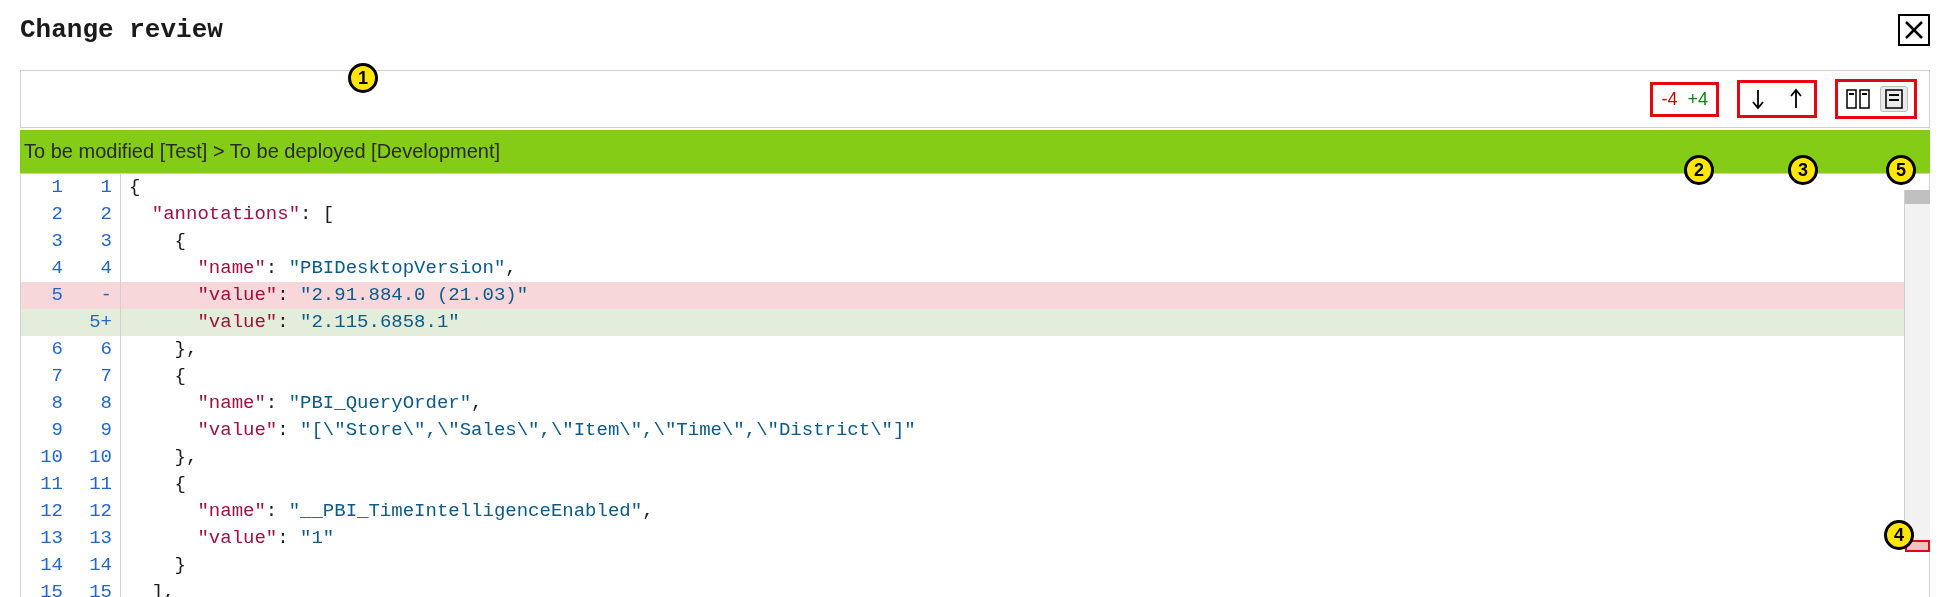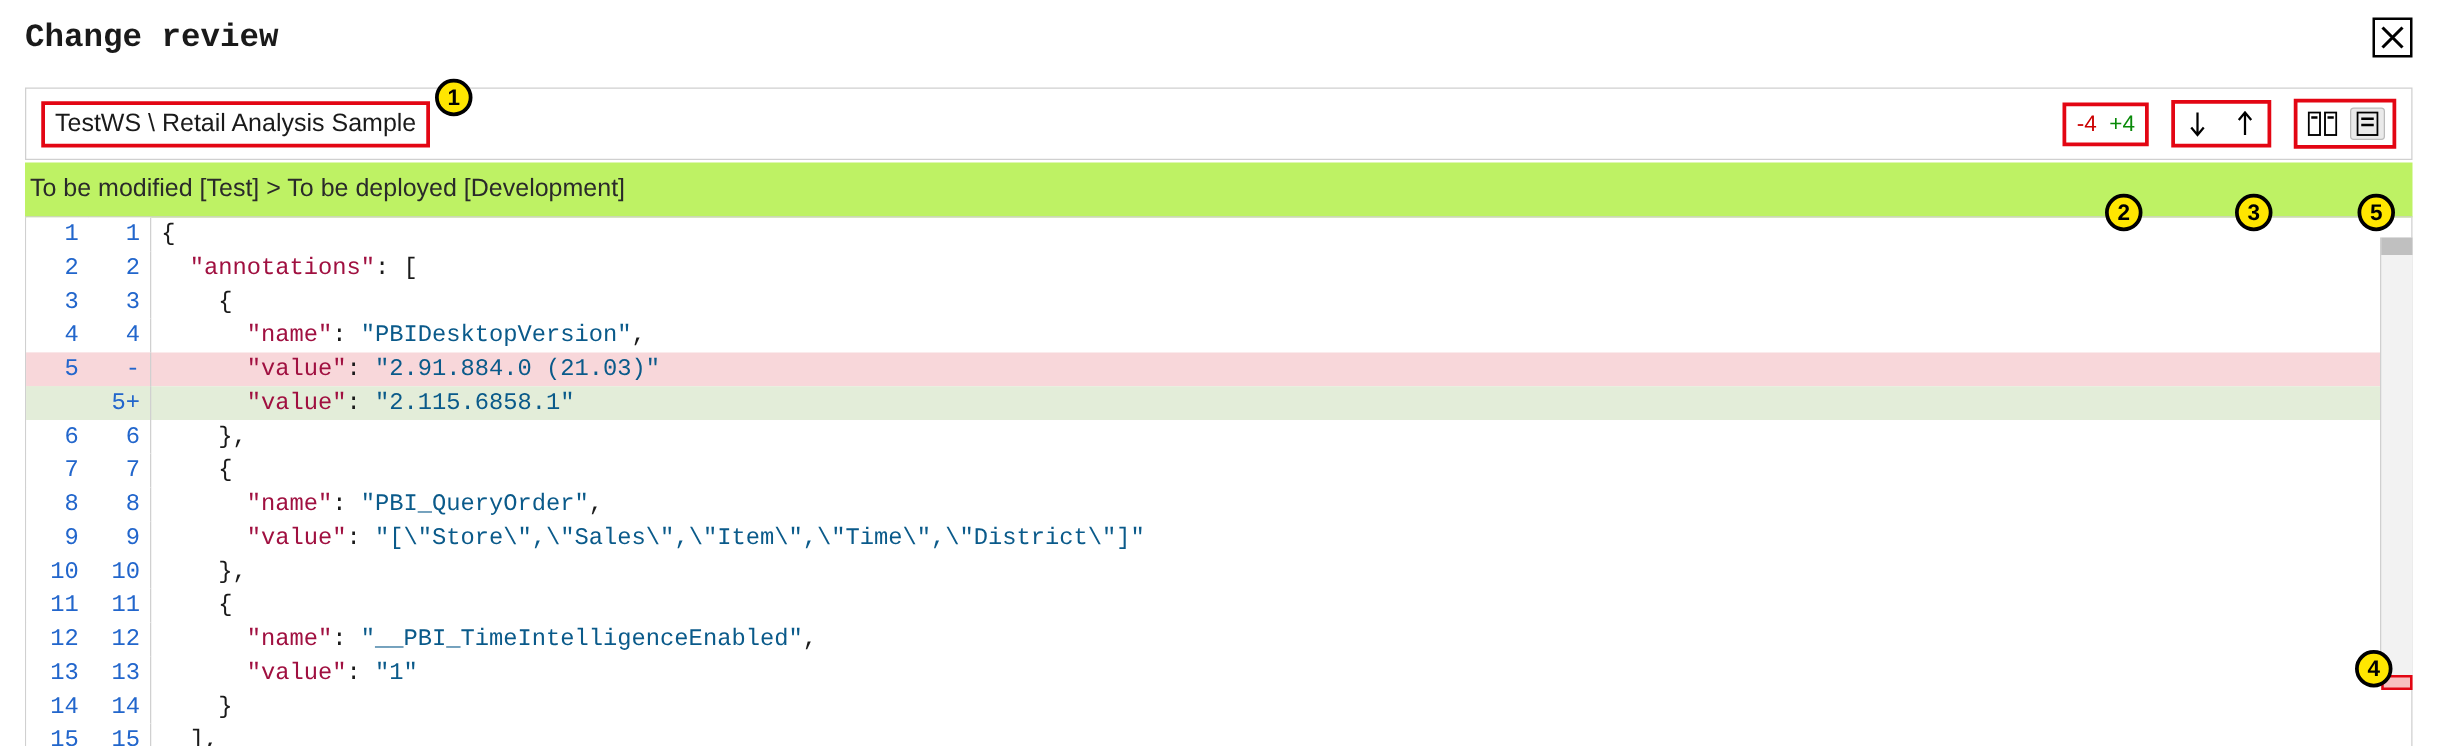--- a/index.html
+++ b/index.html
@@ -17,21 +17,21 @@
     .stat-removed { color: #c00; }
     .stat-added { color: #0a8a0a; }
     
     .nav-box { border: 3px solid #e30613; padding: 2px 6px; display: flex; gap: 14px; align-items: center; margin-left: 18px; }
     .nav-btn { width: 24px; height: 28px; display: flex; align-items: center; justify-content: center; cursor: pointer; }
     
     .layout-box { border: 3px solid #e30613; padding: 4px 6px; display: flex; gap: 8px; align-items: center; margin-left: 18px; }
     .layout-btn { width: 28px; height: 26px; display: flex; align-items: center; justify-content: center; cursor: pointer; }
     .layout-btn.active { background: #eaeaea; border: 1px solid #bbb; border-radius: 3px; padding: 2px; }
     
-    .subhead { margin: 2px 20px 0 20px; padding: 10px 4px; font-size: 20px; color: #2a2a2a; border-bottom: 1px solid #d0d0d0; background: #bef264; }
+    .subhead { margin: 2px 20px 0 20px; padding: 10px 4px; font-size: 20px; color: #2a2a2a; border-bottom: 1px solid #d0d0d0; background: #84cc16; }
     
     .diff-view { margin: 0 20px; border-left: 1px solid #d0d0d0; border-right: 1px solid #d0d0d0; font-family: Consolas, 'Courier New', monospace; font-size: 19px; line-height: 27px; position: relative; }
     .diff-row { display: flex; align-items: stretch; }
     .gutter { width: 50px; text-align: right; padding-right: 8px; color: #2266cc; background: #fff; user-select: none; position: relative; }
     .gutter.g2 { border-right: 1px solid #d0d0d0; }
     .code { flex: 1; padding-left: 8px; white-space: pre; color: #1a1a1a; }
     
     .row-removed { background: #f8d7da; }
     .row-removed .gutter { background: #f8d7da; }
     .row-added { background: #e3edd9; }
@@ -53,21 +53,20 @@
 <div class="header">
   <div class="title">Change review</div>
   <div class="close-btn">
     <svg width="22" height="22" viewBox="0 0 22 22">
         <path d="M3 3 L19 19 M19 3 L3 19" stroke="#000" stroke-width="2.5" fill="none"></path>
       </svg>
   </div>
 </div>
 
 <div class="toolbar">
-  <div class="breadcrumb-box">TestWS \ Retail Analysis Sample</div>
   <div class="spacer"></div>
   <div class="stat-box">
     <span class="stat-removed">-4</span>
     <span class="stat-added">+4</span>
   </div>
   <div class="nav-box">
     <div class="nav-btn">
       <svg width="16" height="22" viewBox="0 0 16 22">
           <path d="M8 2 V20 M3 14 L8 20 L13 14" stroke="#000" stroke-width="1.8" fill="none"></path>
         </svg>

